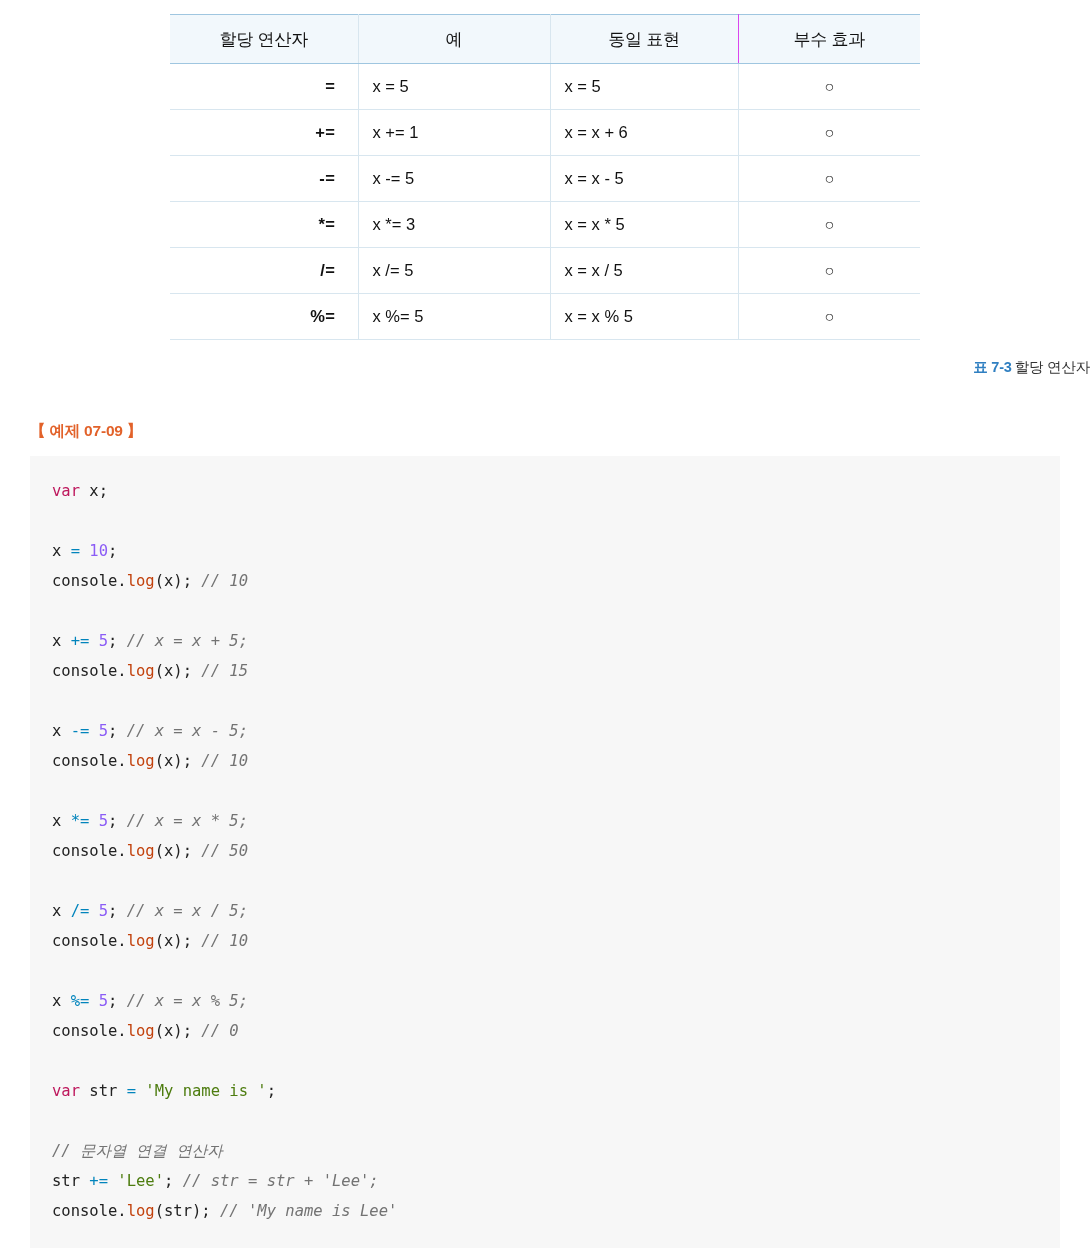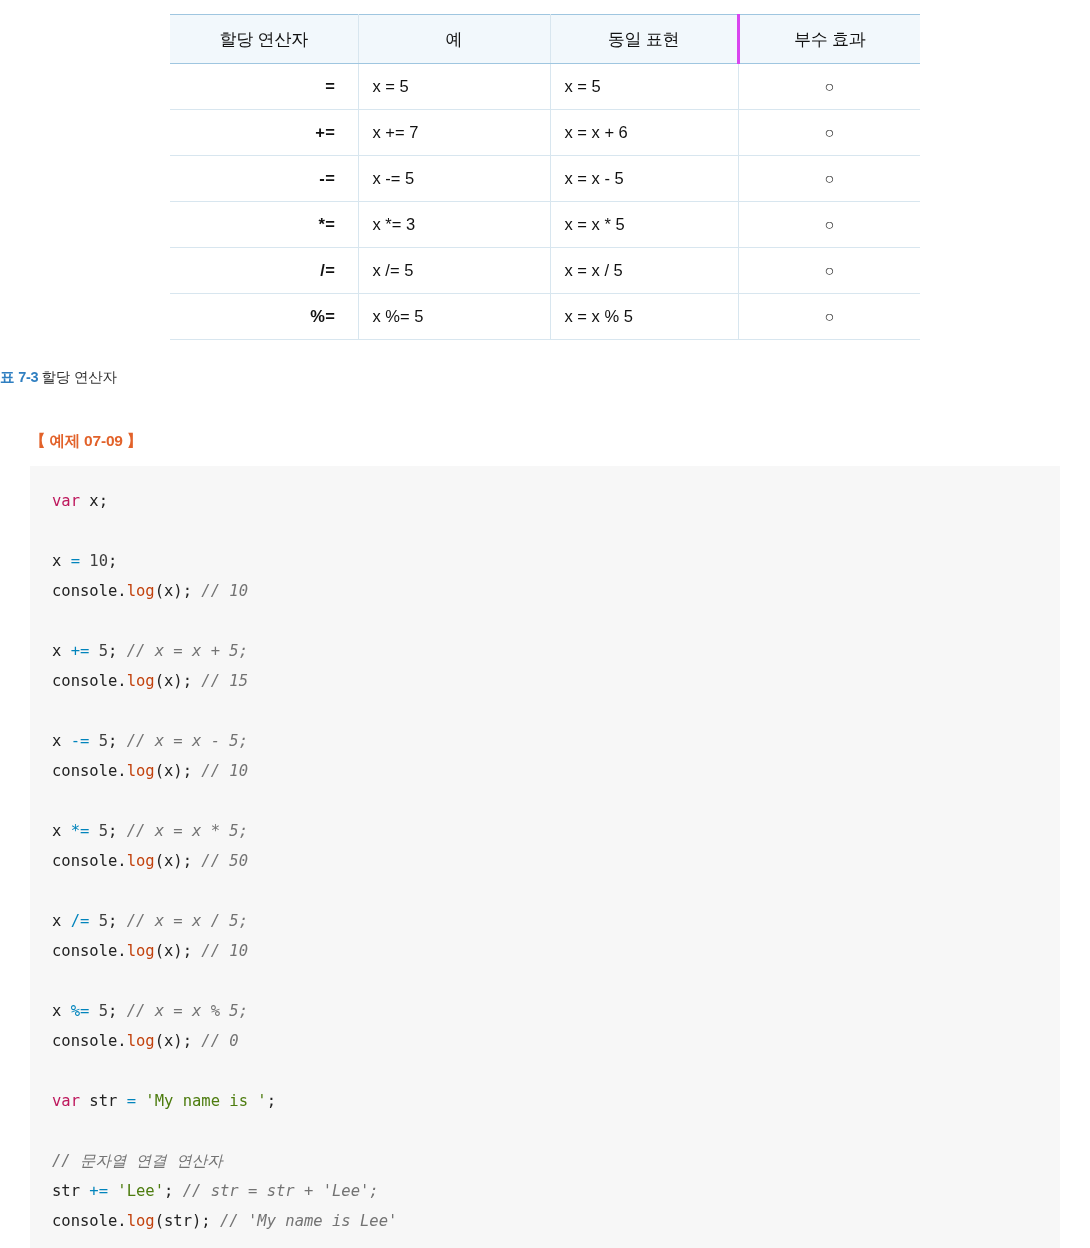--- a/index.html
+++ b/index.html
@@ -66,32 +66,32 @@
     border-right: 1px solid #d8e6ef;
   }
   table.op-table th.col-ex {
     border-right: 1px solid #d8e6ef;
   }
   table.op-table td.col-eq {
     text-align: left;
     border-right: 1px solid #d8e6ef;
   }
   table.op-table th.col-eq {
-    border-right: 3px solid #d946ef;
+    border-right: 1px solid #d946ef;
   }
   table.op-table td.col-se {
     text-align: center;
     font-size: 16px;
     color: #333333;
   }
 
   .table-caption {
-    text-align: left;
+    text-align: right;
     font-size: 14.5px;
-    margin-top: 28px;
+    margin-top: 18px;
     color: #333333;
     letter-spacing: -0.2px;
   }
   .table-caption .cap-label {
     color: #2f7fc1;
     font-weight: bold;
     margin-right: 3px;
   }
 
   
@@ -111,21 +111,21 @@
     font-family: "DejaVu Sans Mono", monospace;
     font-size: 15.5px;
     line-height: 30px;
     color: #222222;
     white-space: pre;
     min-height: 470px;
     box-sizing: border-box;
   }
   .kw      { color: #be185d; }
   .fn      { color: #c2410c; }
-  .num     { color: #404040; }
+  .num     { color: #8b5cf6; }
   .op      { color: #0184bc; }
   .str     { color: #4d7c0f; }
   .cmt     { color: #737373; font-style: italic; }
   .plain   { color: #222222; }
 </style>
 </head>
 <body>
 
 <div class="table-wrap">
   <table class="op-table">
@@ -145,21 +145,21 @@
     </thead>
     <tbody>
       <tr>
         <td class="col-op">=</td>
         <td class="col-ex">x = 5</td>
         <td class="col-eq">x = 5</td>
         <td class="col-se">○</td>
       </tr>
       <tr>
         <td class="col-op">+=</td>
-        <td class="col-ex">x += 7</td>
+        <td class="col-ex">x += 1</td>
         <td class="col-eq">x = x + 6</td>
         <td class="col-se">○</td>
       </tr>
       <tr>
         <td class="col-op">-=</td>
         <td class="col-ex">x -= 5</td>
         <td class="col-eq">x = x - 5</td>
         <td class="col-se">○</td>
       </tr>
       <tr>

